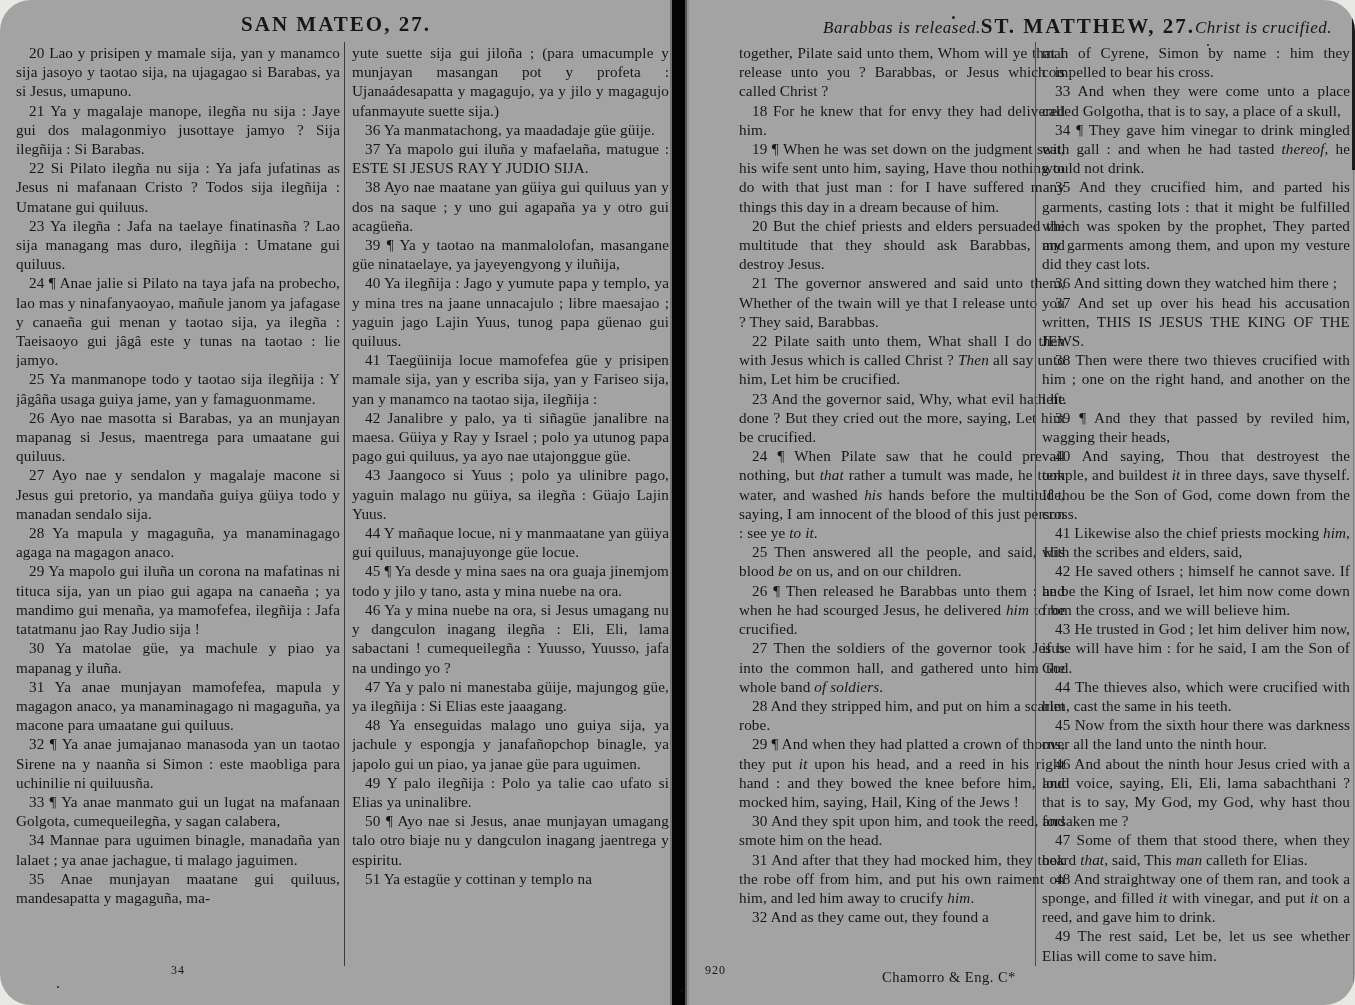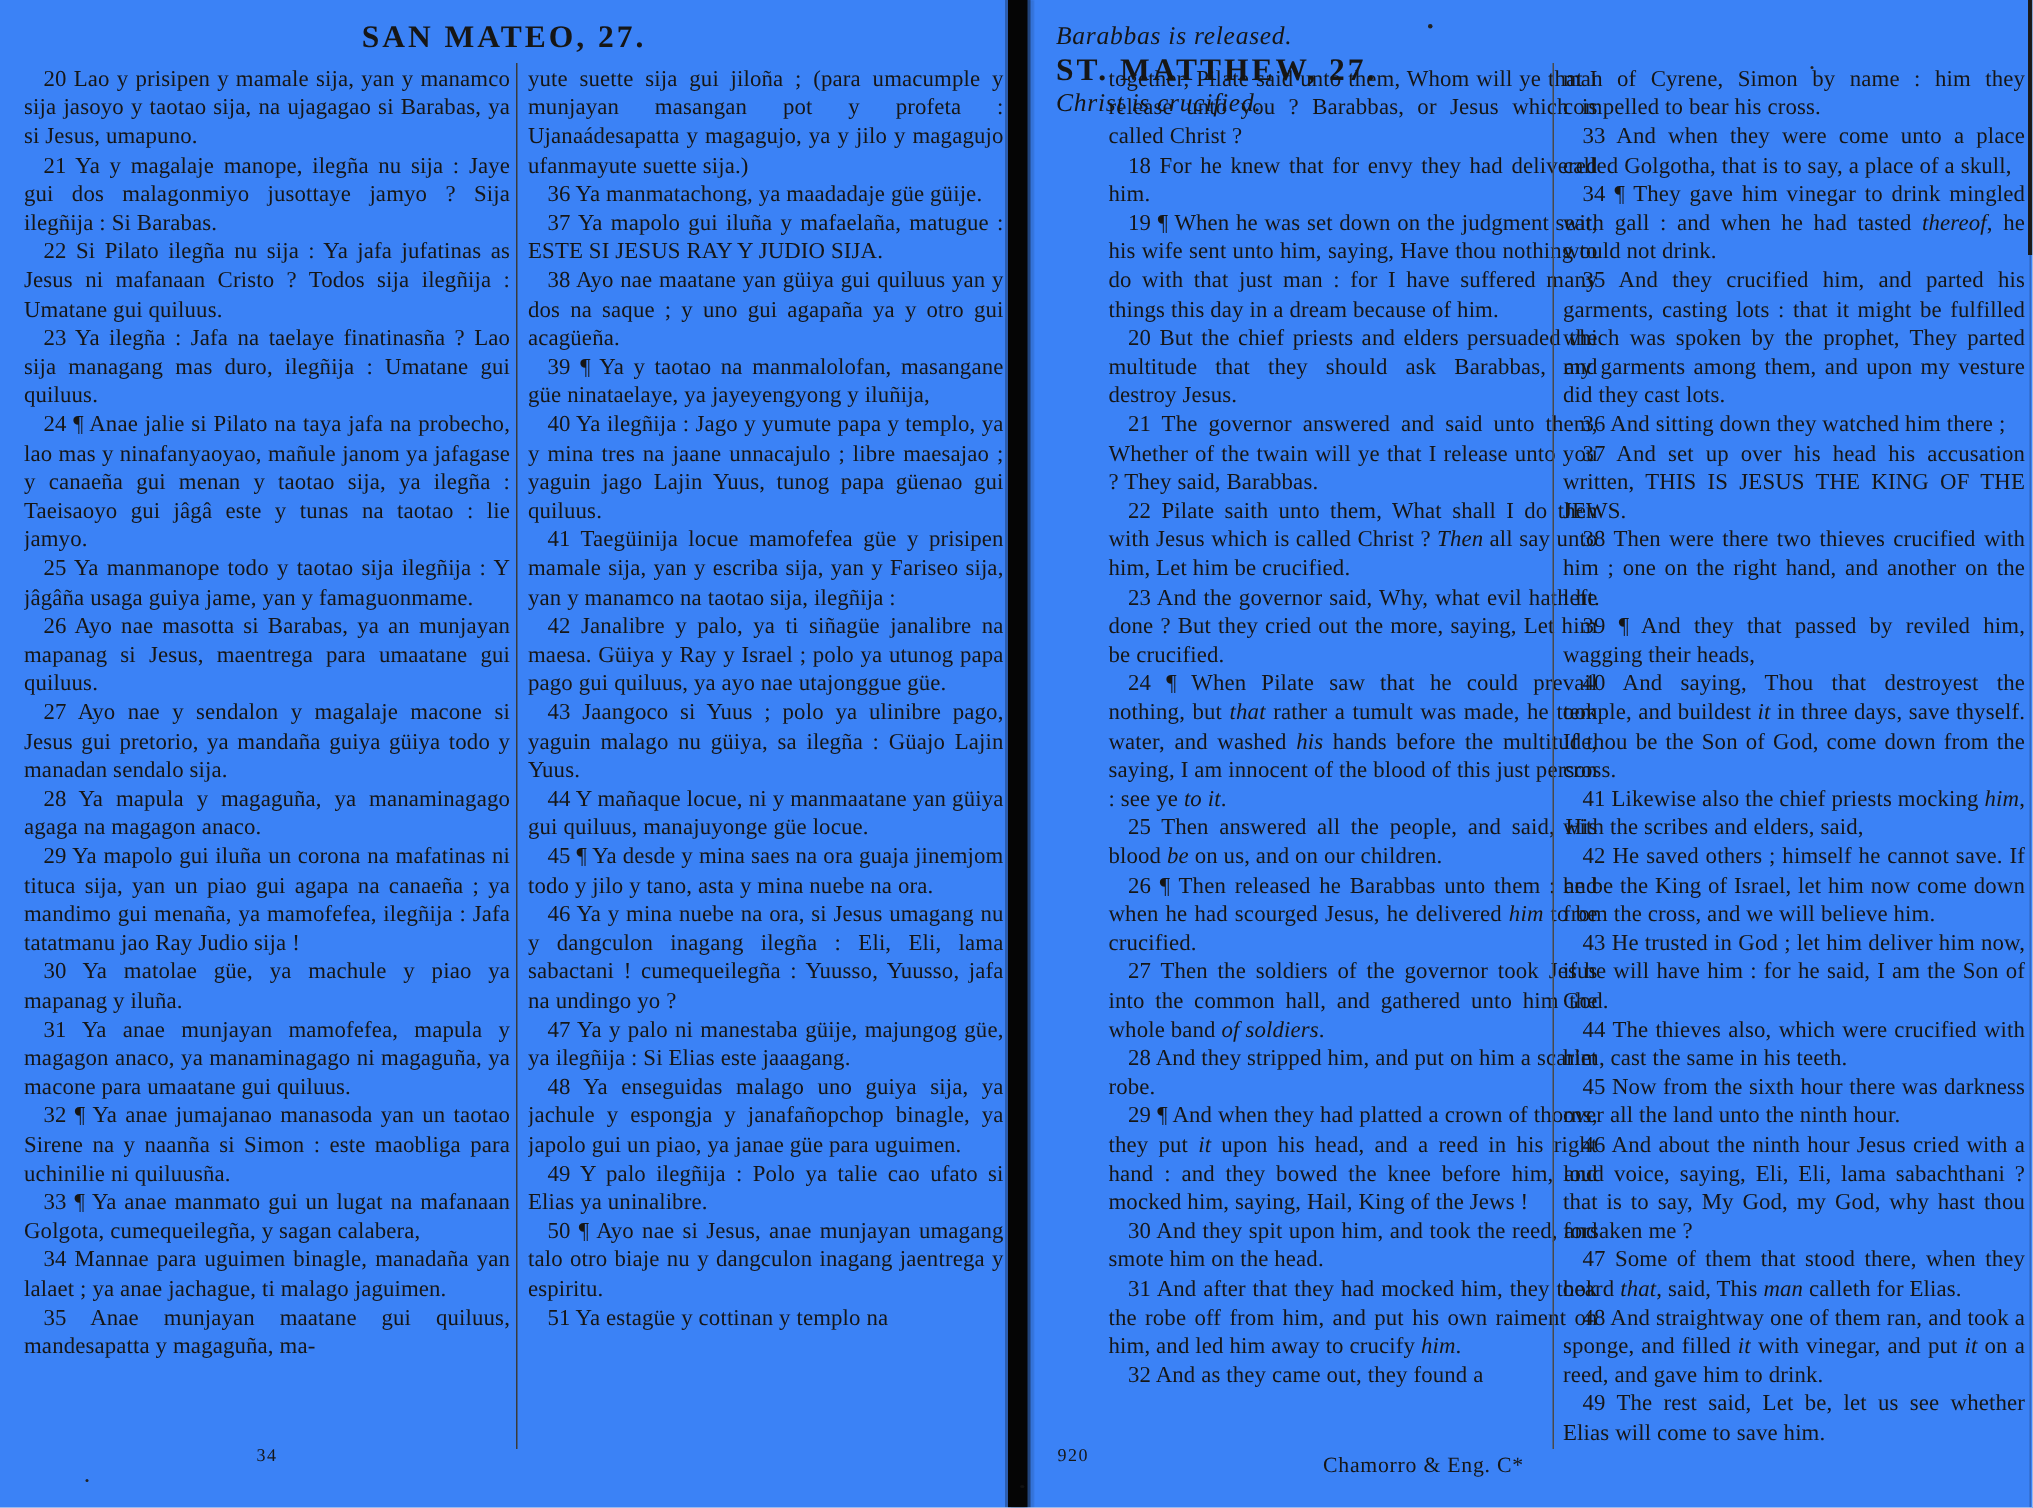--- a/index.html
+++ b/index.html
@@ -4,24 +4,25 @@
 <style>
   html, body {
     margin: 0;
     padding: 0;
     background: #e8e8e4;
   }
   #scan {
     position: relative;
     width: 1355px;
     height: 1005px;
-    background: #3b82f6;
+    background: #a3a3a3;
     overflow: hidden;
     font-family: "Liberation Serif", "DejaVu Serif", serif;
     color: #161616;
+    border-radius: 31px;
   }
   
   .gutter-bar {
     position: absolute;
     left: 672px;
     top: 0;
     width: 13px;
     height: 1005px;
     background: #050505;
     box-shadow: 2px 0 0 rgba(10,10,10,.45), -2px 0 0 rgba(10,10,10,.30), 4px 0 1px rgba(10,10,10,.12);
@@ -48,27 +49,26 @@
     top: 12px;
     width: 672px;
     text-align: center;
     font-size: 21px;
     font-weight: bold;
     letter-spacing: 2px;
     white-space: nowrap;
   }
   .page-header-right {
     position: absolute;
-    left: 704px;
+    left: 688px;
     top: 14px;
     width: 644px;
     display: flex;
     justify-content: flex-end;
     align-items: baseline;
-    flex-direction: column;
   }
   .running-head {
     font-style: italic;
     font-size: 17px;
     letter-spacing: .5px;
   }
   .page-title-right {
     font-size: 21px;
     font-weight: bold;
     letter-spacing: 2px;

